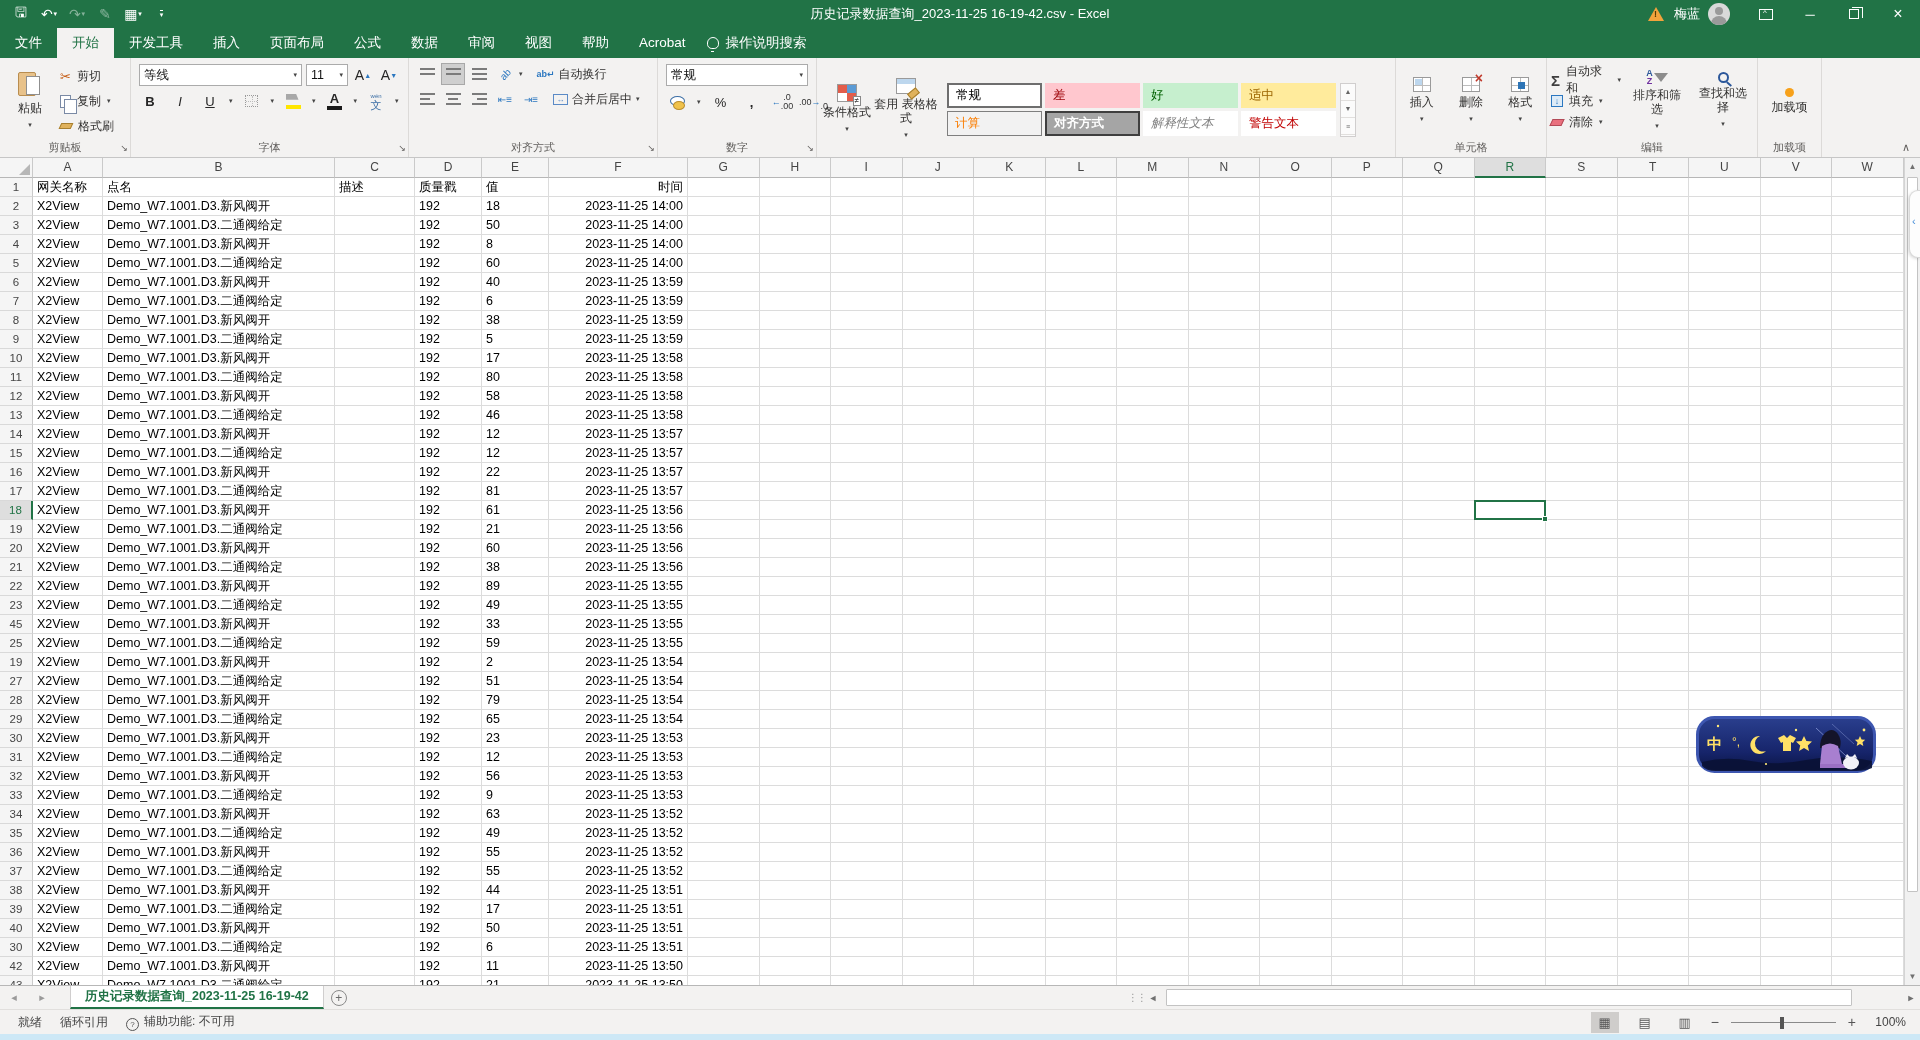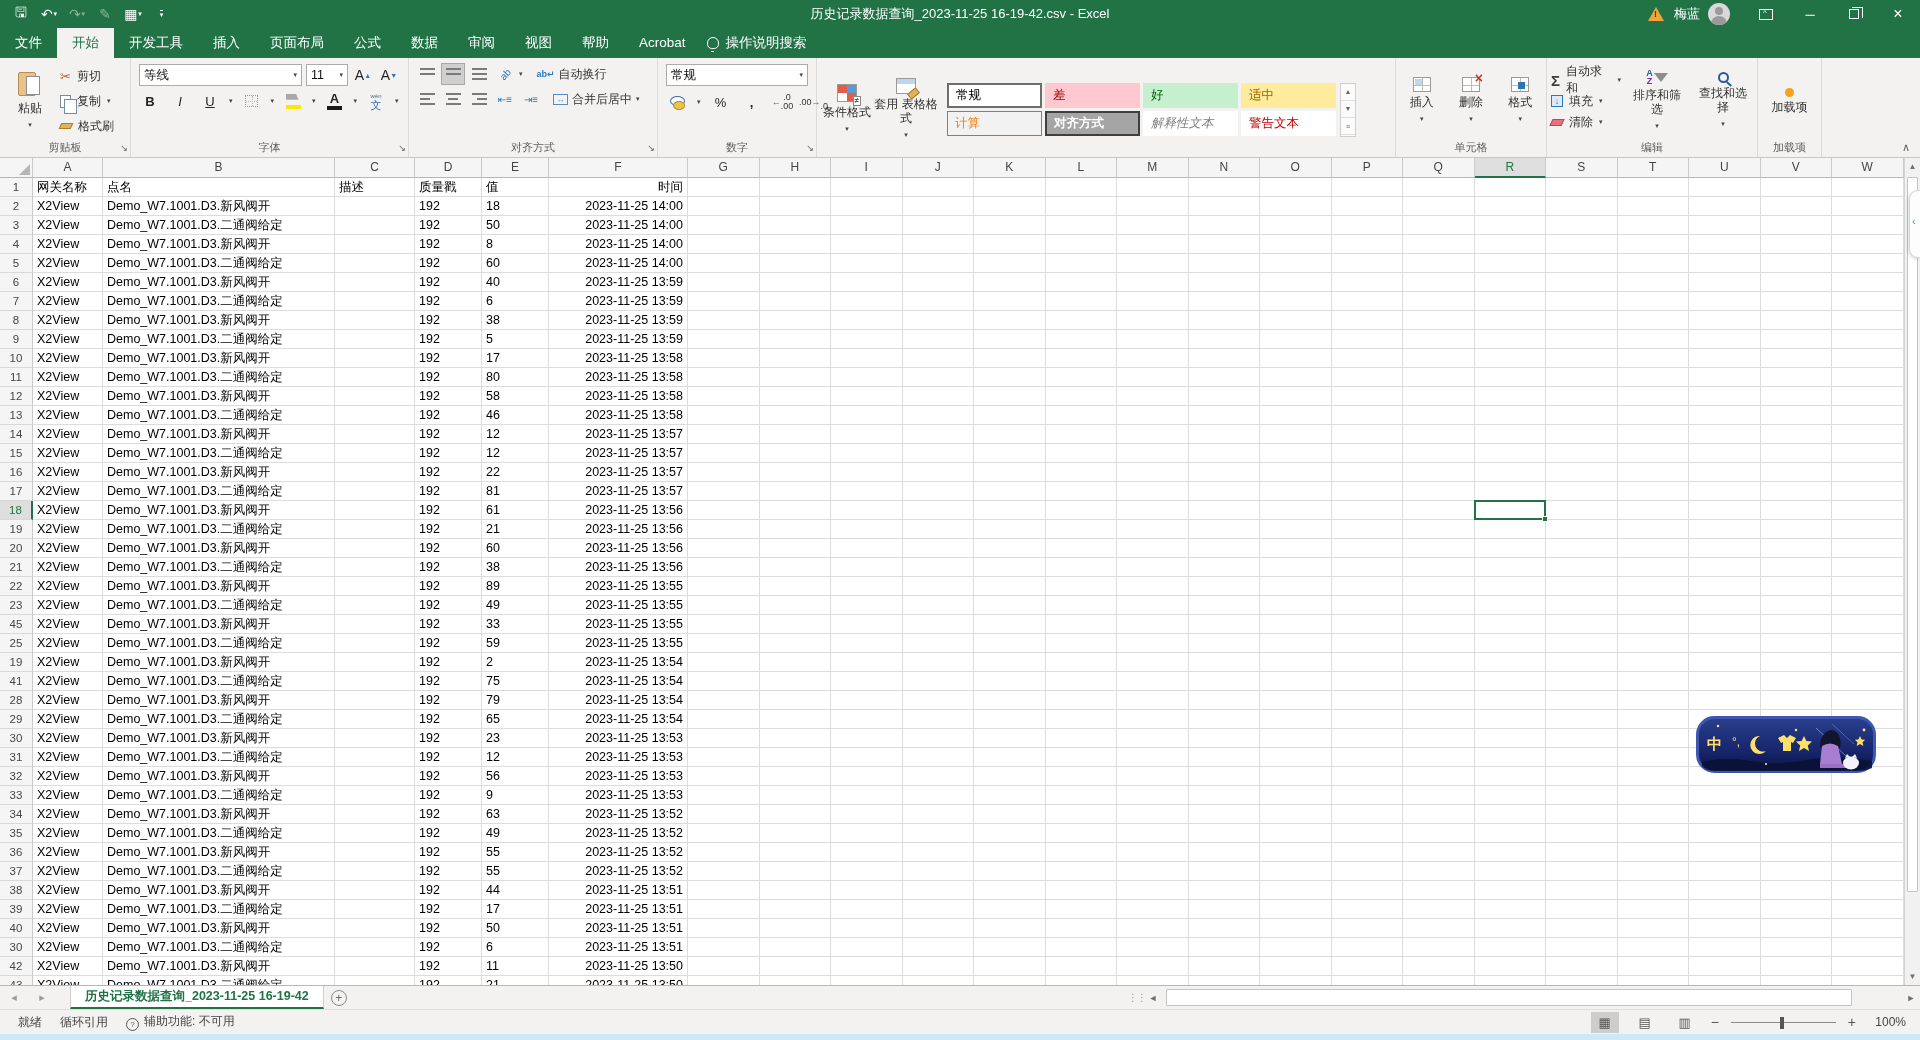--- a/index.html
+++ b/index.html
@@ -1224,26 +1224,26 @@
         <div class="c col-P" style="width: 71.5px;"></div>
         <div class="c col-Q" style="width: 71.5px;"></div>
         <div class="c col-R" style="width: 71.5px;"></div>
         <div class="c col-S" style="width: 71.5px;"></div>
         <div class="c col-T" style="width: 71.5px;"></div>
         <div class="c col-U" style="width: 71.5px;"></div>
         <div class="c col-V" style="width: 71.5px;"></div>
         <div class="c col-W" style="width: 71.5px;"></div>
       </div>
       <div class="r">
-        <div class="g">41</div>
-        <div class="c col-A" style="width: 70px;">X2View</div>
-        <div class="c col-B" style="width: 232px;">Demo_W7.1001.D3.二通阀给定</div>
-        <div class="c col-C" style="width: 80px;"></div>
-        <div class="c col-D" style="width: 67px;">192</div>
-        <div class="c col-E" style="width: 67px;">75</div>
+        <div class="g">27</div>
+        <div class="c col-A" style="width: 70px;">X2View</div>
+        <div class="c col-B" style="width: 232px;">Demo_W7.1001.D3.二通阀给定</div>
+        <div class="c col-C" style="width: 80px;"></div>
+        <div class="c col-D" style="width: 67px;">192</div>
+        <div class="c col-E" style="width: 67px;">51</div>
         <div class="c col-F" style="width: 139px;">2023-11-25 13:54</div>
         <div class="c col-G" style="width: 71.5px;"></div>
         <div class="c col-H" style="width: 71.5px;"></div>
         <div class="c col-I" style="width: 71.5px;"></div>
         <div class="c col-J" style="width: 71.5px;"></div>
         <div class="c col-K" style="width: 71.5px;"></div>
         <div class="c col-L" style="width: 71.5px;"></div>
         <div class="c col-M" style="width: 71.5px;"></div>
         <div class="c col-N" style="width: 71.5px;"></div>
         <div class="c col-O" style="width: 71.5px;"></div>

